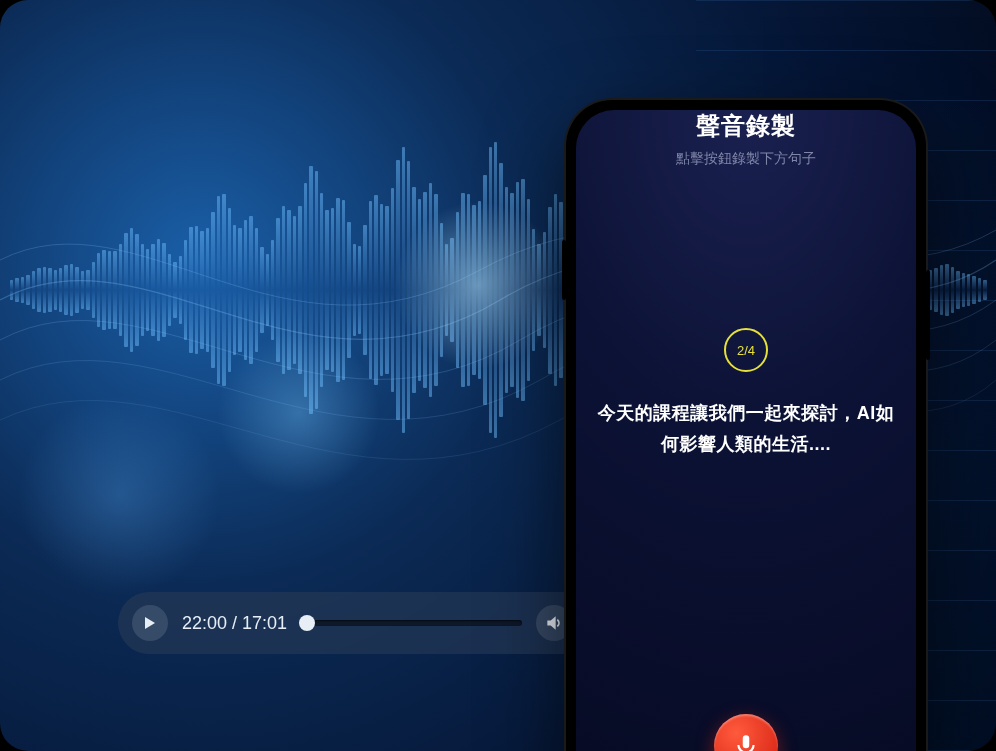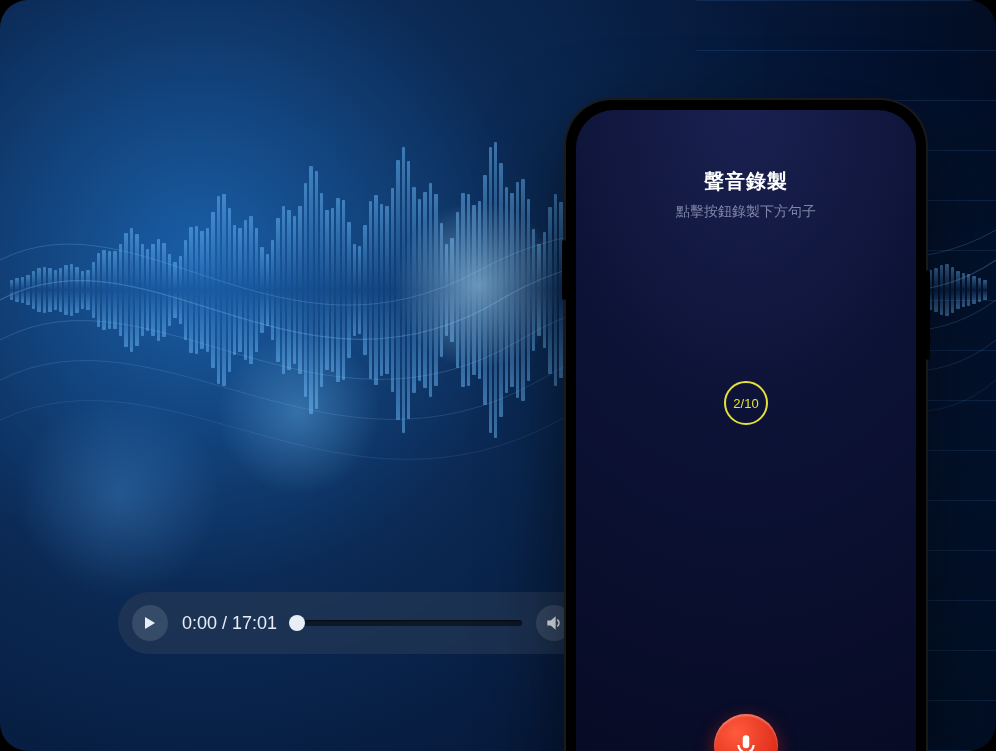--- a/index.html
+++ b/index.html
@@ -103,22 +103,21 @@
     background: radial-gradient(ellipse 140% 100% at 50% 0%, #1a2150 0%, #0c1235 45%, #070b25 100%);
     overflow: hidden;
     position: relative;
     display: flex;
     flex-direction: column;
     align-items: center;
     color: #fff;
   }
 
   .screen-title {
-    margin-top: 58px;
-    font-size: 20px;
+    font-size: 24px;
     font-weight: 600;
     letter-spacing: 1px;
   }
   .screen-subtitle {
     margin-top: 8px;
     font-size: 14px;
     color: #7f86a8;
   }
 
   .progress-badge {
@@ -442,21 +441,21 @@
   <div class="glow-overlay"></div>
   <div class="right-grid"></div>
 
   <div class="audio-player">
     <button class="play-btn">
       <svg viewBox="0 0 12 14">
           <path d="M1 1 L11 7 L1 13 Z"></path>
         </svg>
     </button>
     <div class="time-text">
-      <span>0:00</span>
+      <span>22:00</span>
       <span> / </span>
       <span>17:01</span>
     </div>
     <div class="seek-track">
       <div class="seek-thumb"></div>
     </div>
     <button class="vol-btn">
       <svg viewBox="0 0 24 24">
         <path d="M4 9v6h4l6 5V4L8 9H4z"></path>
         <path d="M16.5 8.5a5 5 0 0 1 0 7" stroke="#e8eef5" stroke-width="2" fill="none" stroke-linecap="round"></path>
@@ -467,22 +466,23 @@
       <span></span>
       <span></span>
     </button>
   </div>
 
   <div class="phone">
     <div class="screen">
       <div class="screen-title">聲音錄製</div>
       <div class="screen-subtitle">點擊按鈕錄製下方句子</div>
 
-      <div class="progress-badge">2/10</div>
-
+      <div class="progress-badge">2/4</div>
+
+      <div class="prompt-text">今天的課程讓我們一起來探討，AI如何影響人類的生活....</div>
 
       <button class="record-btn">
         <svg viewBox="0 0 24 24">
           <path d="M12 2a3 3 0 0 0-3 3v6a3 3 0 0 0 6 0V5a3 3 0 0 0-3-3z"></path>
           <path d="M18 11a6 6 0 0 1-12 0H4a8 8 0 0 0 7 7.94V22h2v-3.06A8 8 0 0 0 20 11h-2z"></path>
         </svg>
       </button>
     </div>
   </div>
 

